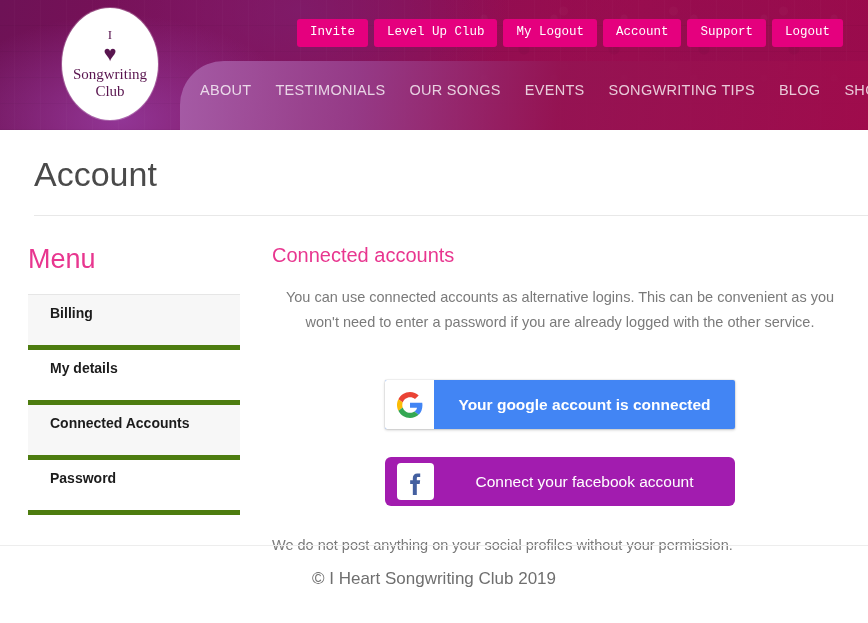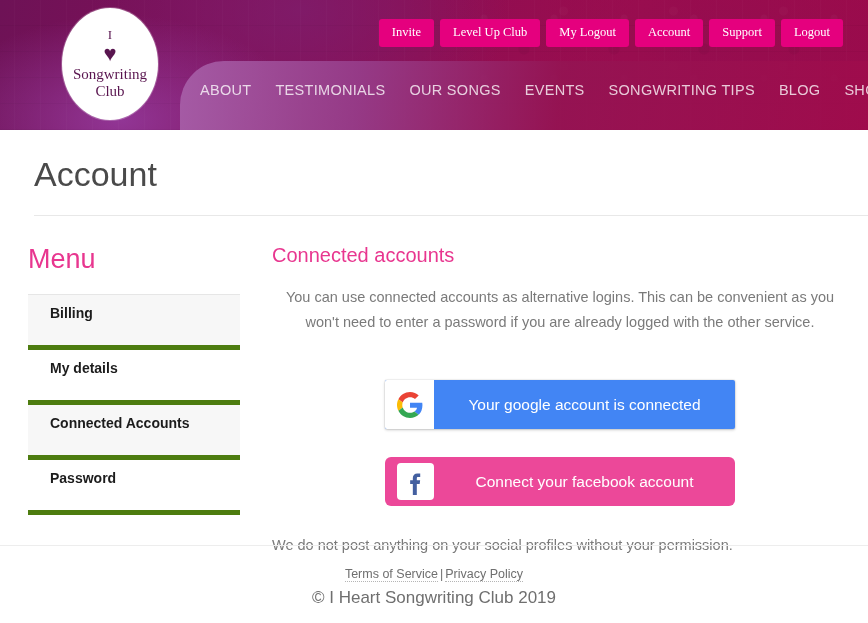--- a/index.html
+++ b/index.html
@@ -63,21 +63,21 @@
     z-index: 6;
   }
   .util-btn {
     background: #e5007e;
     color: #ffffff;
     font-size: 12.5px;
     line-height: 1;
     padding: 7px 13px 8px;
     border: none;
     border-radius: 3px;
-    font-family: Liberation Serif, serif;
+    font-family: Liberation Mono, monospace;
     cursor: pointer;
     white-space: nowrap;
   }
 
   
   #site-logo {
     position: absolute;
     left: 62px; top: 8px;
     width: 96px; height: 112px;
     background: #ffffff;
@@ -198,41 +198,41 @@
     border-radius: 2px;
     box-shadow: 0 1px 3px rgba(0,0,0,0.22), 0 0 0 1px rgba(0,0,0,0.04);
   }
   #google-icon-box {
     width: 49px; height: 49px;
     background: #ffffff;
     flex: 0 0 auto;
     display: flex; align-items: center; justify-content: center;
   }
   #facebook-button {
-    background: #ec4899;
+    background: #a21caf;
     height: 49px;
     border-radius: 6px;
     padding-left: 12px;
   }
   #facebook-icon-box {
     width: 37px; height: 37px;
     background: #ffffff;
     border-radius: 4px;
     flex: 0 0 auto;
     display: flex; align-items: center; justify-content: center;
   }
   .social-label {
     color: #ffffff;
     font-size: 15.5px;
     flex: 1 1 auto;
     text-align: center;
     padding: 0 10px;
     white-space: nowrap;
   }
-  #google-button .social-label { font-family: "Liberation Sans", sans-serif; }
+  #google-button .social-label { font-family: "Liberation Sans", sans-serif; font-weight: bold; }
 
   #panel-footnote {
     color: #7a7a7a;
     font-size: 14.5px;
     line-height: 1.6;
     margin-top: 14px;
   }
 
   
   #site-footer {
@@ -336,17 +336,14 @@
         </svg>
       </span>
       <span class="social-label">Connect your facebook account</span>
     </a>
 
     <p id="panel-footnote">We do not post anything on your social profiles without your permission.</p>
   </section>
 </div>
 
 <footer id="site-footer">
-  <div id="footer-links">
-    <a class="footer-link">Terms of Service</a><span class="footer-sep">|</span><a class="footer-link">Privacy Policy</a>
-  </div>
   <div id="footer-copyright">© I Heart Songwriting Club 2019</div>
 </footer>
 
 </body></html>

